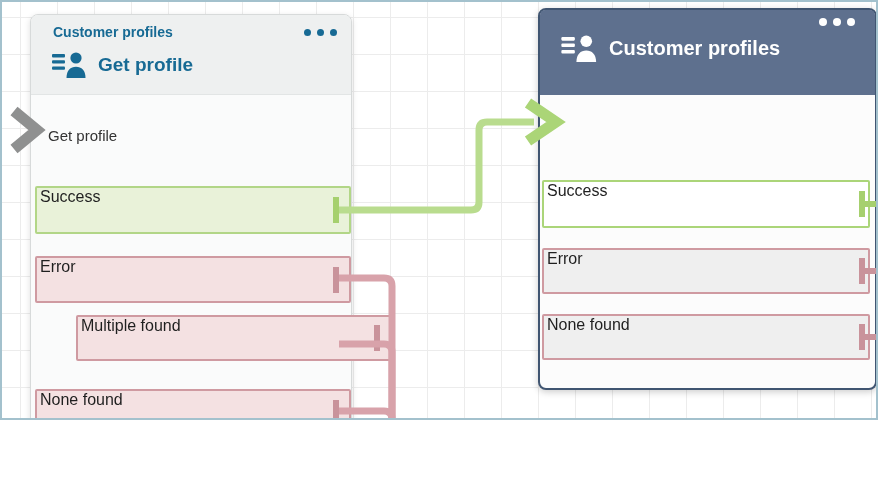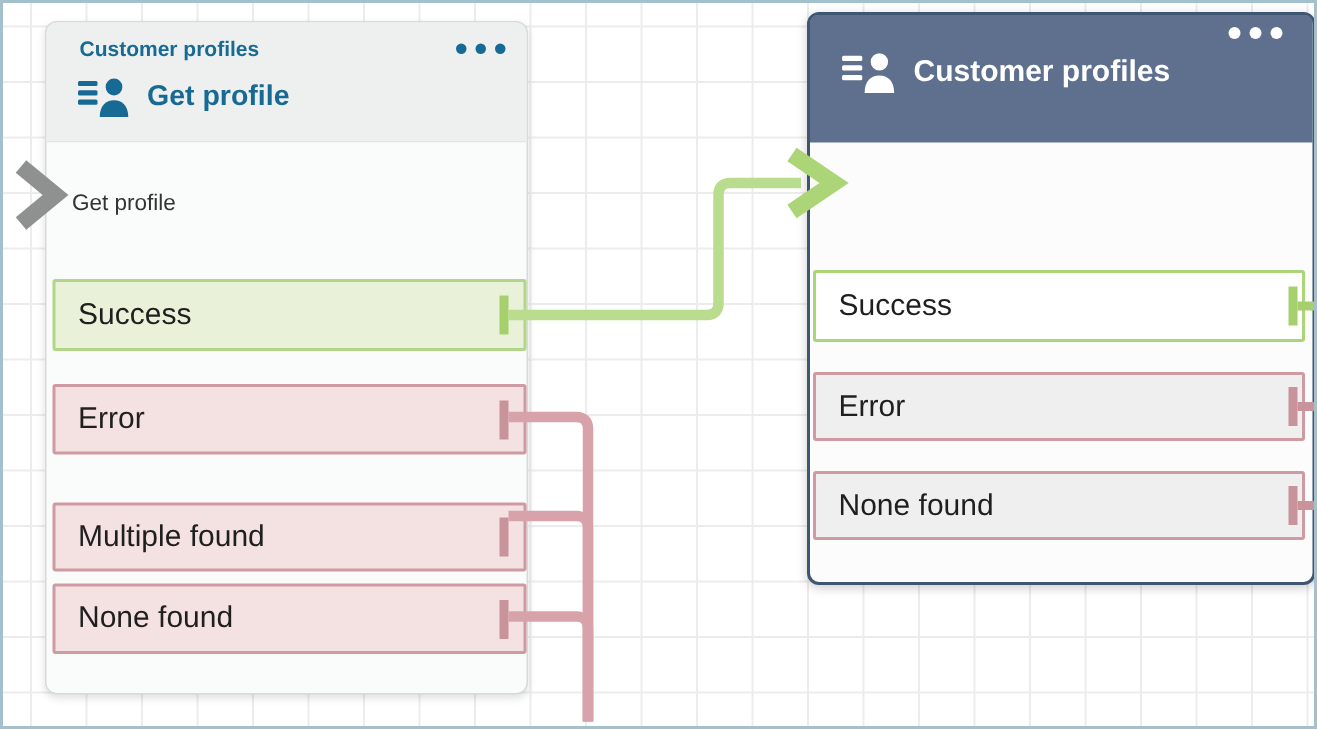--- a/index.html
+++ b/index.html
@@ -1,17 +1,17 @@
 <!DOCTYPE html>
 <html><head>
 <meta charset="utf-8">
 <style>
   html,body{margin:0;padding:0;background:#fff;}
   .stage{
-    position:relative;width:878px;height:486px;overflow:hidden;
+    position:relative;width:878px;height:420px;overflow:hidden;
     font-family:"Liberation Sans",sans-serif;
     background:#ffffff;
   }
   .grid{
     position:absolute;inset:0;
     background-image:
       linear-gradient(#ececec 1px, transparent 1px),
       linear-gradient(90deg, #ececec 1px, transparent 1px);
     background-size:37px 37px;
     background-position:20px 17px;
@@ -39,29 +39,29 @@
   .dots{position:absolute;display:flex;gap:6px;cursor:pointer;}
   .b1 .dots{top:14px;right:14px;}
   .dots i{width:7px;height:7px;border-radius:50%;background:#176a94;display:block;}
   .title-row{position:absolute;left:20px;top:36px;display:flex;align-items:center;gap:11px;}
   .b1 .block-title{font-size:19px;font-weight:700;color:#176a94;}
   .steprow{position:absolute;display:flex;align-items:center;height:28px;}
   .b1 .steprow{left:17px;top:106px;}
   .step-text{font-size:15px;color:#333;}
 
   .out{
-    position:absolute;display:flex;align-items:center;
-    padding-left:15px;box-sizing:border-box;border-radius:2px;
-    font-size:20px;color:#1f1f1f;cursor:pointer;
+    position:absolute;display:flex;align-items:flex-start;
+    padding-left:3px;box-sizing:border-box;border-radius:2px;
+    font-size:16px;color:#1f1f1f;cursor:pointer;
   }
   .b1 .out{left:4px;width:316px;}
   .out.success1{top:171px;height:48px;background:#e9f2d9;border:2px solid #b2d687;}
   .errstyle{background:#f4e1e2;border:2px solid #cf9aa1;}
   .out.err1{top:241px;height:47px;}
-  .out.err2{top:320px;height:46px;}
+  .out.err2{top:300px;height:46px;margin-left:41px;}
   .out.err3{top:374px;height:47px;}
 
   .handle{position:absolute;top:50%;transform:translateY(-50%);width:6px;height:26px;}
   .b1 .handle{right:10px;}
   .handle.green{background:#a6d06e;}
   .handle.pink{background:#c9939b;}
 
   
   .b2{
     left:538px;top:8px;width:339px;height:382px;

